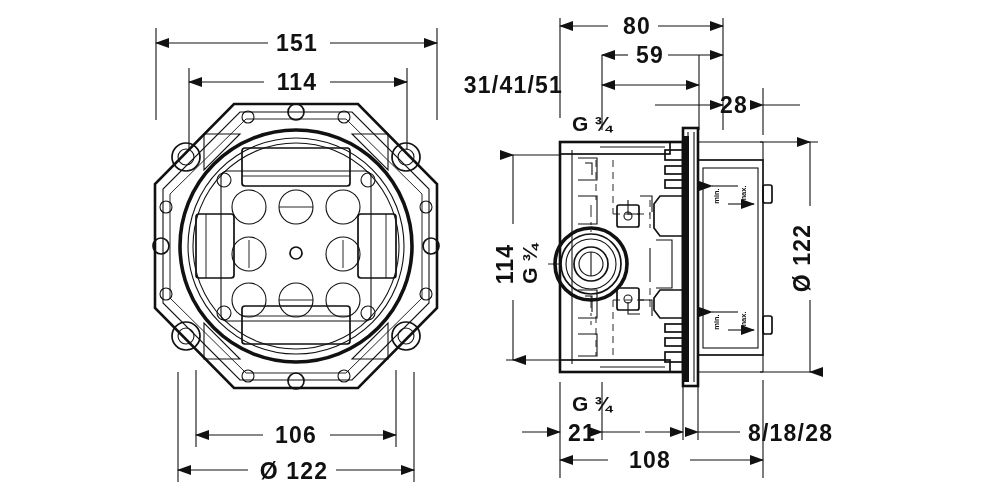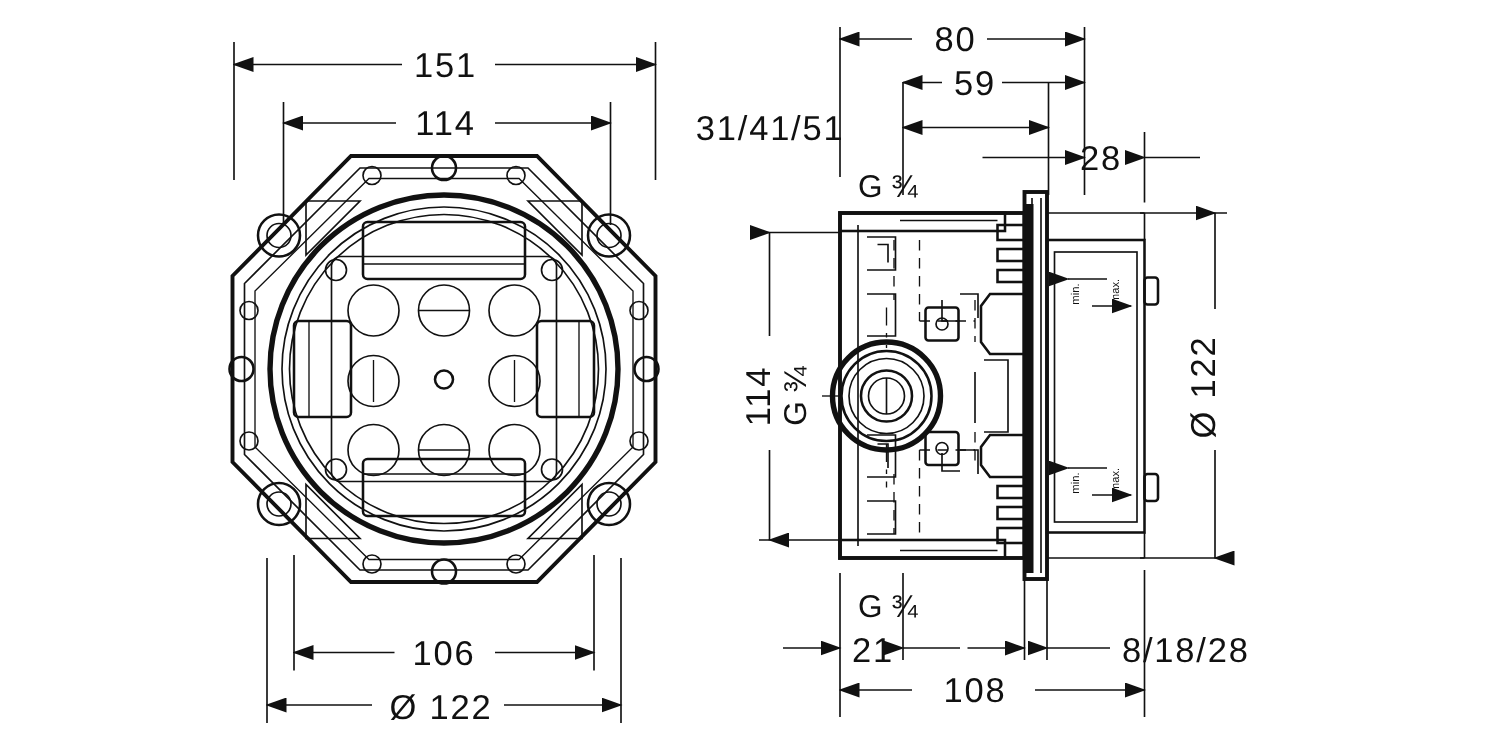--- a/index.html
+++ b/index.html
@@ -1,19 +1,19 @@
 <!DOCTYPE html>
 <html><head>
 <meta charset="utf-8">
 <title>Technical Drawing</title>
 <style>
   html,body{margin:0;padding:0;background:#ffffff;}
   body{width:1000px;height:500px;overflow:hidden;
        font-family:"Liberation Sans", sans-serif;color:#111111;}
-  #stage{position:relative;width:836px;height:500px;background:#d946ef;}
+  #stage{position:relative;width:836px;height:500px;background:#d946ef;font-weight:bold;}
   svg{display:block;}
   .dimtext{font-family:"Liberation Sans", sans-serif;font-size:23px;fill:#111;letter-spacing:1.2px;}
   .glabel{font-family:"Liberation Sans", sans-serif;font-size:21px;fill:#111;}
   .tiny{font-family:"Liberation Sans", sans-serif;font-size:7.5px;fill:#111;}
   .ln{stroke:#111;fill:none;}
   .thin{stroke-width:1.1;}
   .xthin{stroke-width:0.9;}
   .med{stroke-width:1.7;}
   .thick{stroke-width:2.6;}
   .xthick{stroke-width:3.6;}

